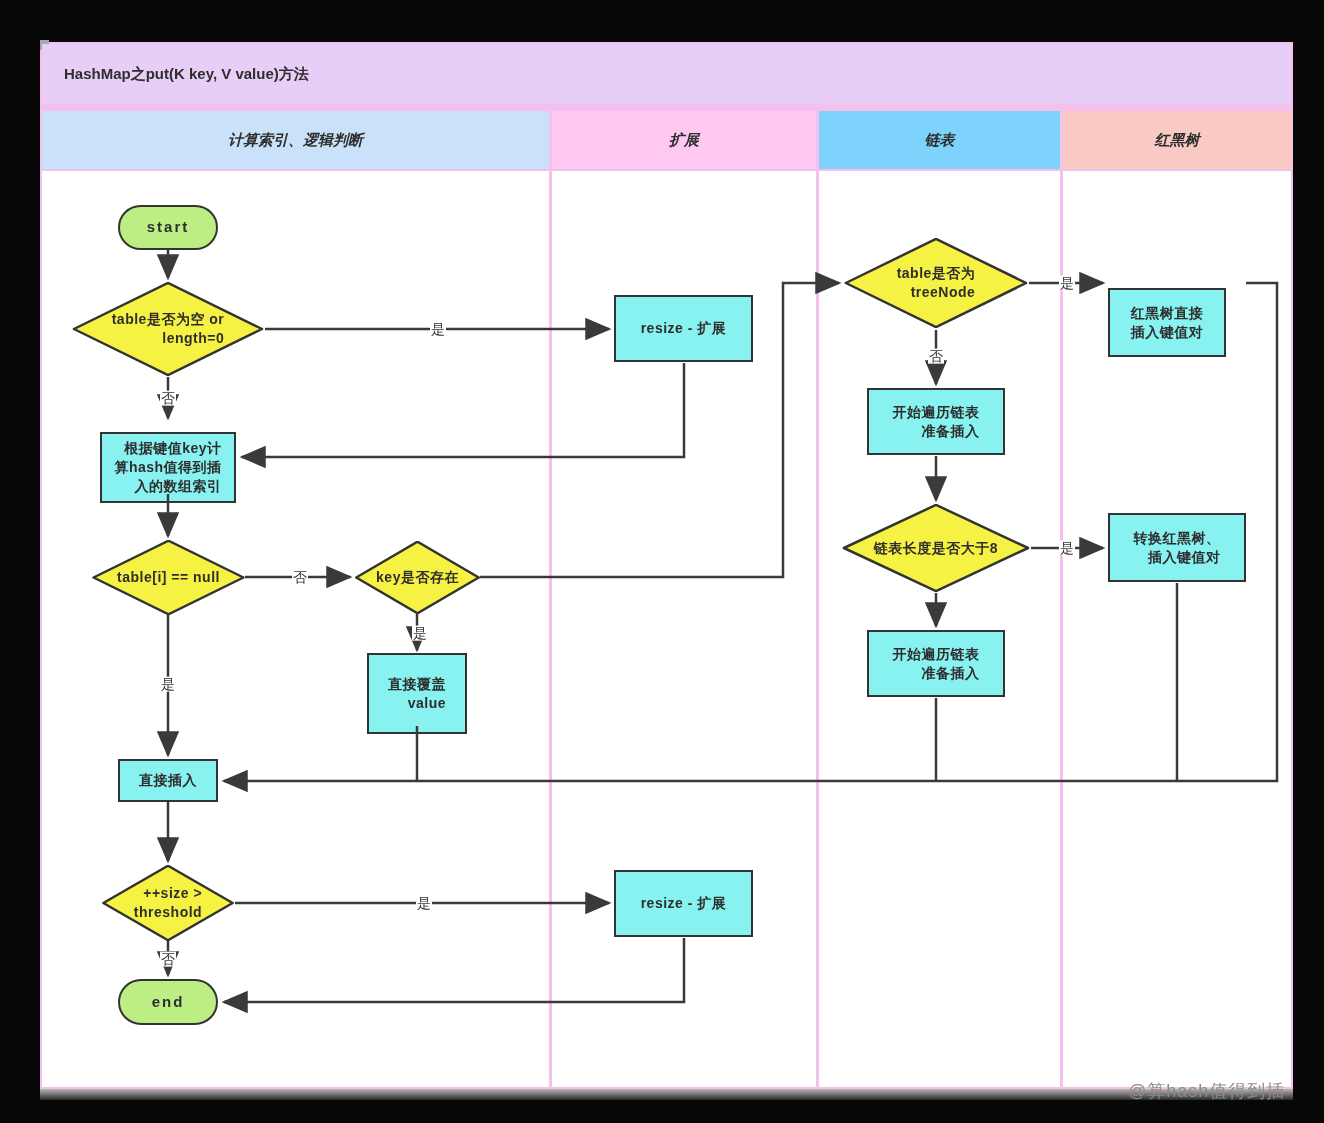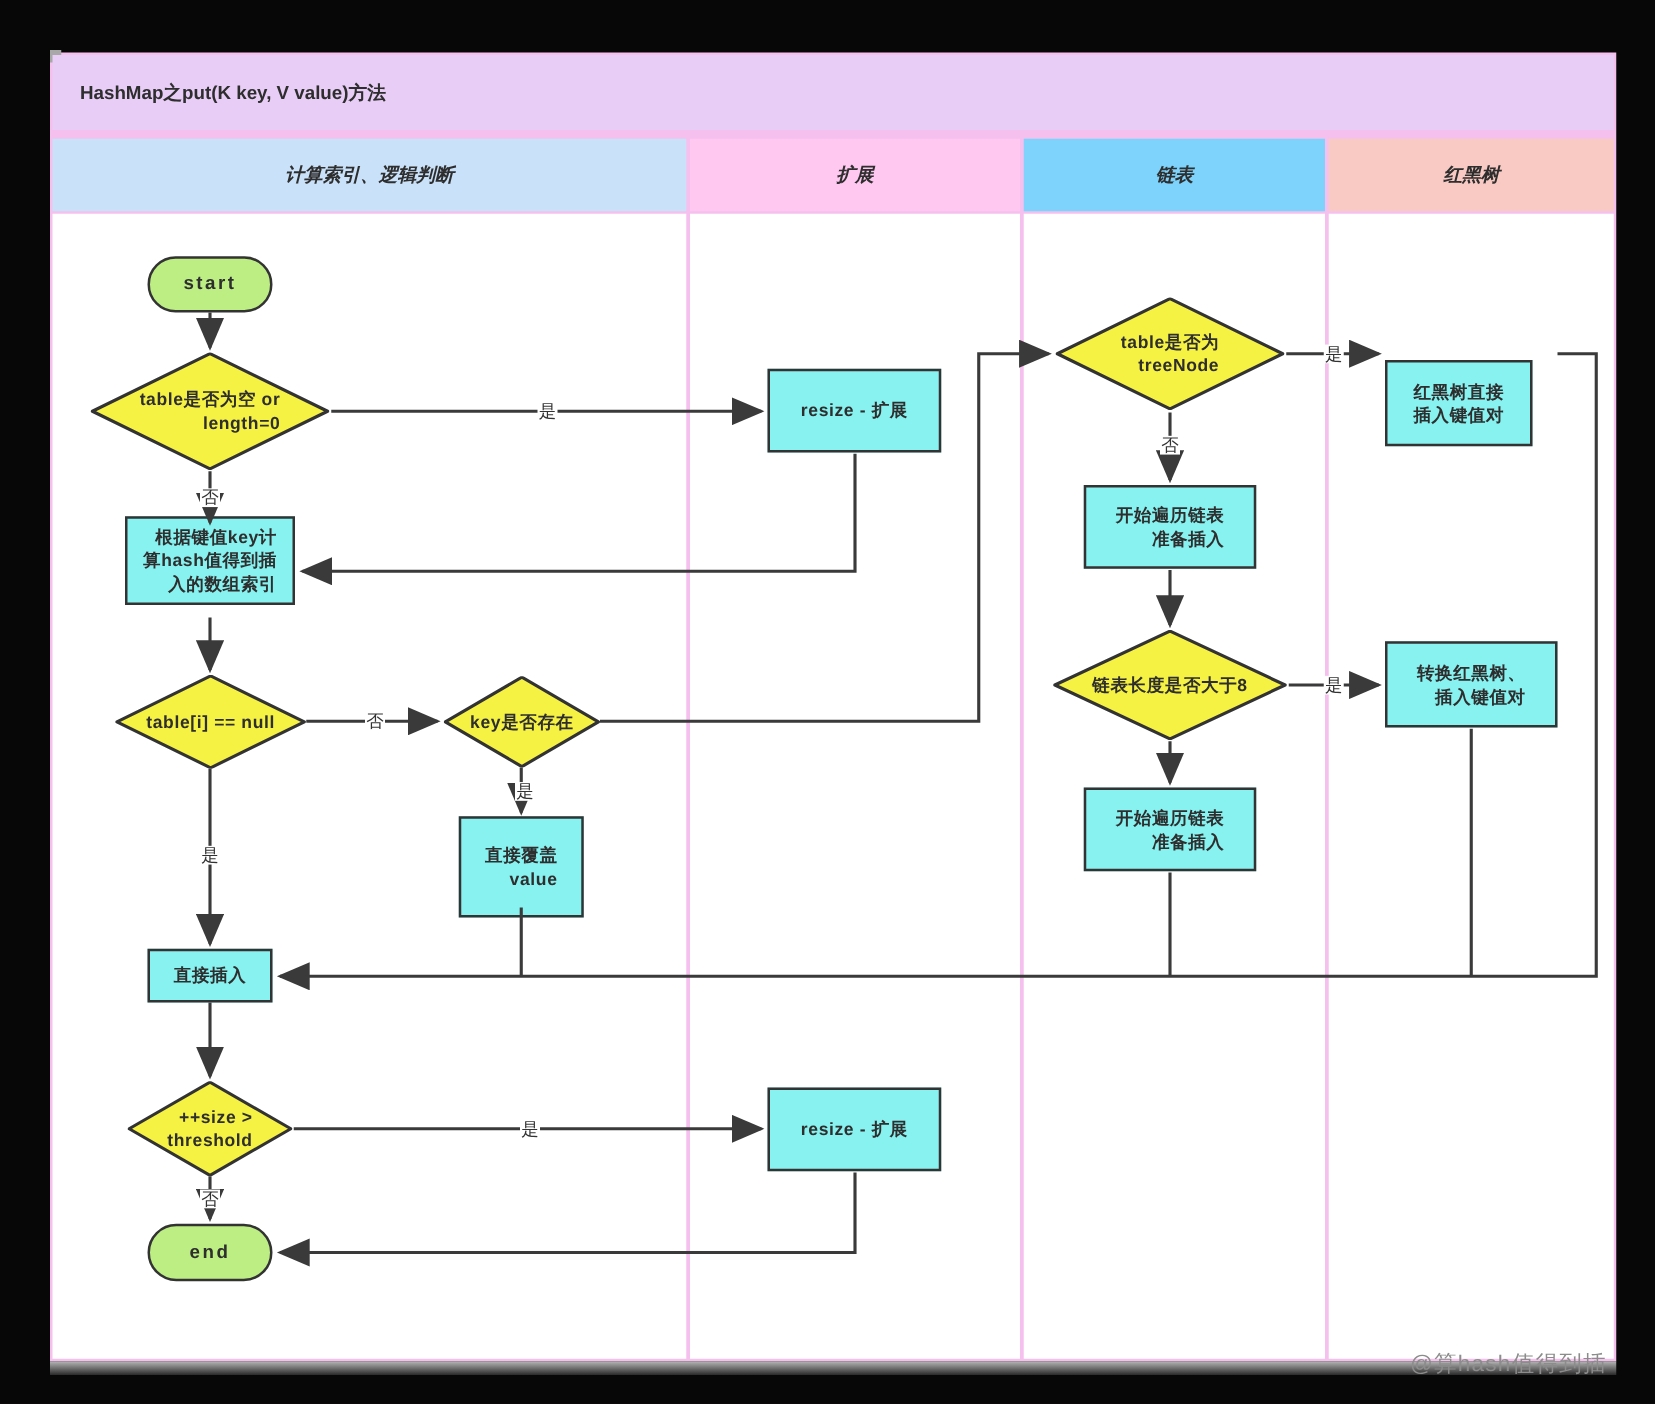--- a/index.html
+++ b/index.html
@@ -100,21 +100,21 @@
   </div>
 
   <div class="node diamond" style="left:72px;top:282px;width:192px;height:94px;">
     <svg viewBox="0 0 100 100" preserveAspectRatio="none">
       <polygon points="50,1 99,50 50,99 1,50" fill="#f6f243" stroke="#333333" stroke-width="2.5" vector-effect="non-scaling-stroke" stroke-linejoin="round"></polygon>
     </svg>
     <span class="nlabel">table是否为空 or
 length=0</span>
   </div>
 
-  <div class="node proc" style="left:100px;top:413px;width:136px;height:71px;">
+  <div class="node proc" style="left:100px;top:432px;width:136px;height:71px;">
     <span class="nlabel">根据键值key计
 算hash值得到插
 入的数组索引</span>
   </div>
 
   <div class="node diamond" style="left:92px;top:540px;width:153px;height:75px;">
     <svg viewBox="0 0 100 100" preserveAspectRatio="none">
       <polygon points="50,1 99,50 50,99 1,50" fill="#f6f243" stroke="#333333" stroke-width="2.5" vector-effect="non-scaling-stroke" stroke-linejoin="round"></polygon>
     </svg>
     <span class="nlabel">table[i] == null</span>

